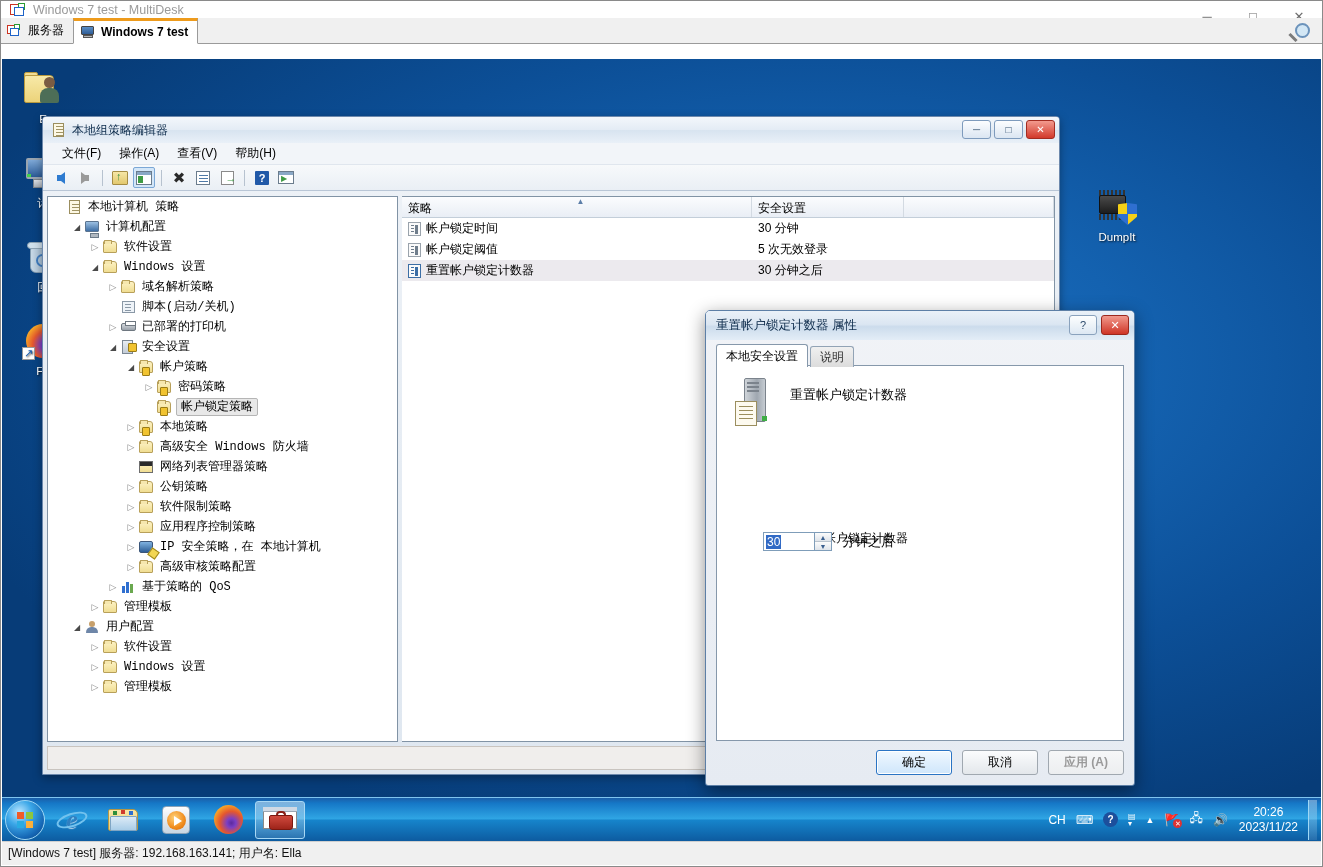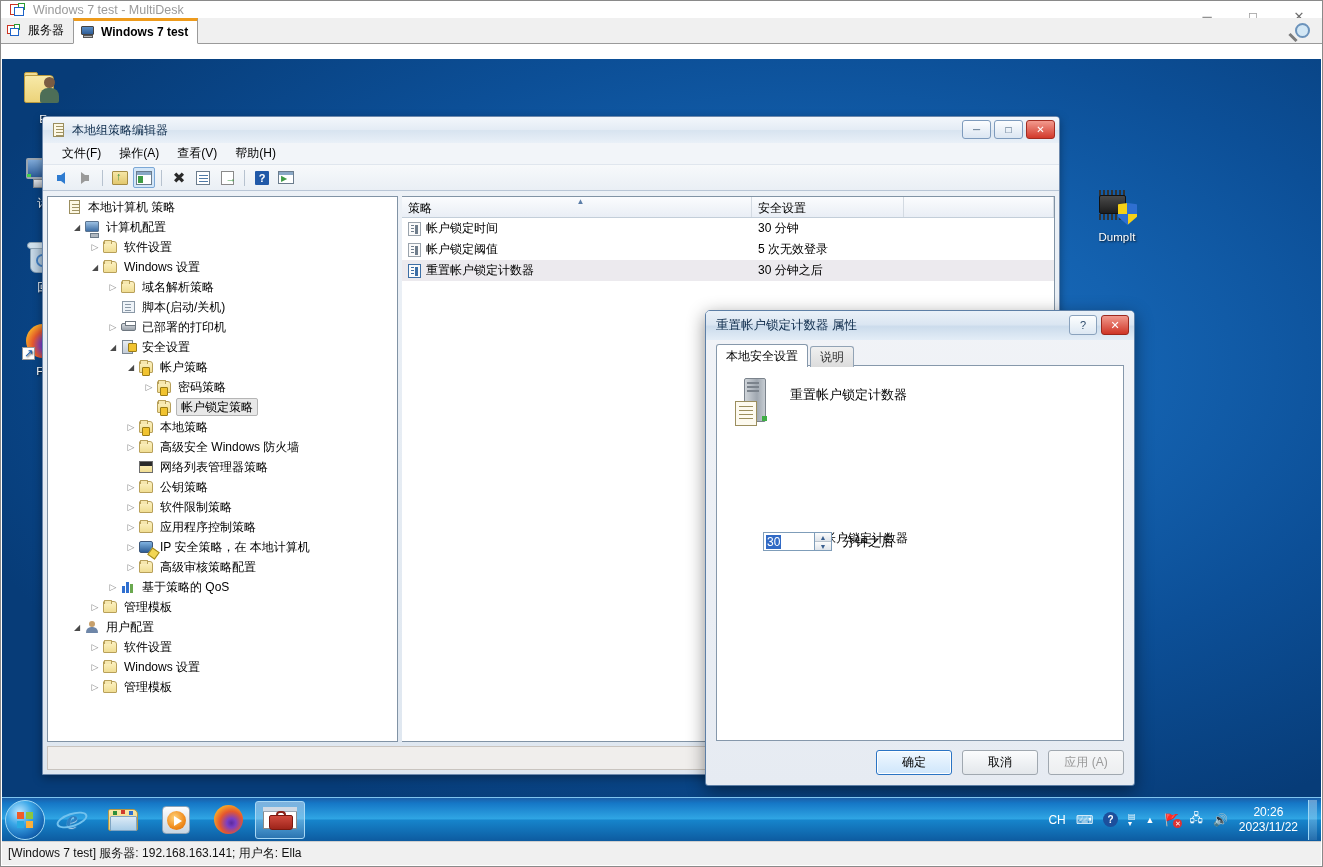--- a/index.html
+++ b/index.html
@@ -110,21 +110,21 @@
   #mmc-body { position:absolute; left:4px; top:79px; right:4px; bottom:32px; display:flex; }
   #tree-pane { width:351px; background:#fff; border:1px solid #8193a5; overflow:hidden; position:relative; }
   #list-pane { flex:1; background:#fff; border:1px solid #8193a5; border-left:none; margin-left:4px; position:relative; }
   
   .tnode { display:flex; align-items:center; height:20px; padding-left:4px; white-space:nowrap; font-size:12px; }
   .tnode.sel .tlabel { background:#e8e8e8; border:1px solid #b5b5b5; border-radius:2px; padding:0 4px; margin-left:-2px; }
   .expander { width:14px; height:14px; flex:0 0 auto; display:flex; align-items:center; justify-content:center; color:#6a6a6a; font-size:9px; }
   .exp-closed:before { content:"▷"; color:#8a8a8a; }
   .exp-open:before { content:"◢"; color:#4a4a4a; font-size:8px; }
   .tico { width:17px; height:15px; flex:0 0 auto; margin-right:5px; position:relative; }
-  .tlabel { line-height:16px; }
+  .tlabel { line-height:16px;font-family:Liberation Mono, monospace; }
   .f-ico { position:absolute; left:1px; top:1px; width:14px; height:12px; background:linear-gradient(#fdf2c4,#f0dd92); border:1px solid #b8a05a; border-radius:1px 3px 1px 1px; }
   .f-ico:before { content:""; position:absolute; left:0; top:-2px; width:6px; height:3px; background:#f6e7ae; border:1px solid #b8a05a; border-bottom:none; border-radius:1px 1px 0 0; }
   .lock-ico:after { content:""; position:absolute; left:2px; top:5px; width:6px; height:7px; background:#f1c330; border:1px solid #9a7c18; border-radius:1px; }
   .doc-ico2 { position:absolute; left:3px; top:0; width:11px; height:14px; background:#fdf8e4; border:1px solid #9b8e5e; }
   .doc-ico2:after { content:""; position:absolute; left:2px; top:3px; width:7px; height:1px; background:#a09465; box-shadow:0 3px 0 #a09465, 0 6px 0 #a09465; }
   .pc-ico { position:absolute; left:1px; top:1px; width:14px; height:11px; background:linear-gradient(#9cc0e2,#3f6fa5); border:1px solid #5b7490; border-radius:1px; }
   .pc-ico:after { content:""; position:absolute; left:4px; top:11px; width:7px; height:3px; background:#b0b8c0; border:1px solid #6b7a88; }
   .script-ico { position:absolute; left:2px; top:1px; width:13px; height:12px; background:#eef3f8; border:1px solid #8a98a6; }
   .script-ico:after { content:""; position:absolute; left:2px; top:2px; width:6px; height:1px; background:#8a98a6; box-shadow:0 3px 0 #8a98a6, 0 6px 0 #8a98a6; }
   .printer-ico { position:absolute; left:1px; top:3px; width:15px; height:8px; background:linear-gradient(#d5d9de,#9aa2ab); border:1px solid #6e7780; border-radius:2px; }
@@ -185,21 +185,21 @@
   #spin-val { background:#316ac5; color:#fff; font-size:12px; padding:0 1px; }
   #spin-btns { width:17px; height:19px; display:flex; flex-direction:column; border:1px solid #7f9db9; border-left:none; }
   .spin-b { flex:1; background:linear-gradient(#fcfcfc,#dfe4ea); display:flex; align-items:center; justify-content:center; font-size:7px; color:#3a5f8f; }
   .spin-b.up { border-bottom:1px solid #b9c3cd; }
   #spin-unit { margin-left:10px; font-size:13px; }
   #dlg-footer { position:absolute; right:10px; bottom:10px; display:flex; gap:10px; }
   .dlg-btn { width:76px; height:25px; font-size:12px; border-radius:3px;
      display:flex; align-items:center; justify-content:center; border:1px solid #a0a8b0;
      background:linear-gradient(#fbfcfd,#e3e7eb); }
   .dlg-btn.default { border:1px solid #2a74c4; background:linear-gradient(#f0f8ff,#cfe6fb); box-shadow:inset 0 0 0 1px #fff; }
-  .dlg-btn.disabled { color:#9a9a9a; background:linear-gradient(#f6f7f8,#eceef0); }
+  .dlg-btn.disabled { color:#9a9a9a; background:linear-gradient(#f6f7f8,#eceef0);font-weight:bold; }
   
   #taskbar { position:absolute; left:1px; right:1px; bottom:25px; height:44px;
      background:linear-gradient(180deg,#1b5ea8 0%,#1577c6 12%,#2fa5e4 48%,#1684cb 52%,#0d5ba0 100%);
      border-top:1px solid #7fc4ef; display:flex; align-items:center; }
   #start-orb { width:40px; height:40px; border-radius:50%; margin-left:3px;
      background:radial-gradient(circle at 35% 30%, #bfe7ff 0%, #3ba7e8 35%, #1567b5 70%, #0a3f78 100%);
      border:1px solid #9fd8f5; position:relative; }
   .orb-flag { position:absolute; left:11px; top:11px; width:17px; height:17px; }
   .orb-flag i { position:absolute; width:7px; height:7px; display:block; }
   .tb-item { width:50px; height:38px; margin-left:2px; display:flex; align-items:center; justify-content:center; position:relative; }

